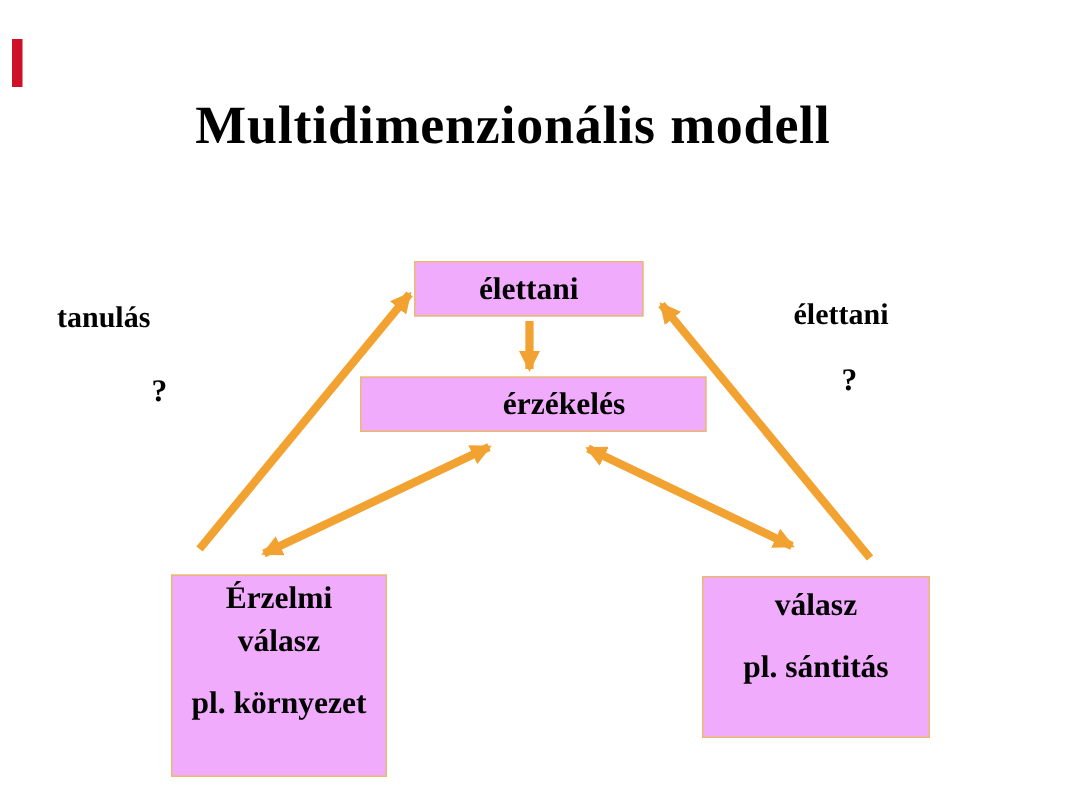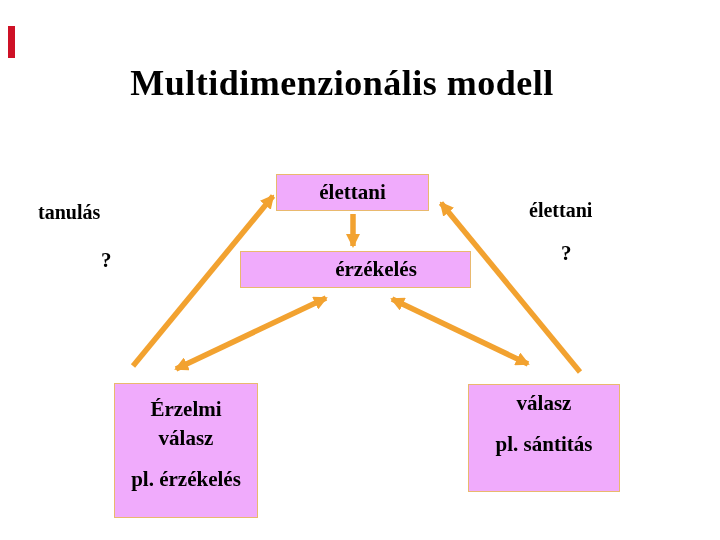--- a/index.html
+++ b/index.html
@@ -50,21 +50,21 @@
   }
   .label-box {
     font-size: 21px;
     display: flex;
     align-items: center;
     justify-content: center;
   }
   .top-box   { left: 276px; top: 174px; width: 153px; height: 37px; }
   .mid-box   { left: 240px; top: 251px; width: 231px; height: 37px; padding-left: 41px; }
 
-  .big-box { font-size: 21px; padding-top: 11px; }
+  .big-box { font-size: 21px; padding-top: 0; }
   .big-box .bl { line-height: 29px; }
   .big-box .example { margin-top: 12px; line-height: 29px; }
   .left-box  { left: 114px; top: 383px; width: 144px; height: 135px; }
   .right-box { left: 468px; top: 384px; width: 152px; height: 108px; padding-top: 4px; }
   .right-box .example { }
 
   .float-label {
     position: absolute;
     font-weight: bold;
     color: var(--text-black, #000);
@@ -110,21 +110,21 @@
     <span>élettani</span>
   </div>
 
   <div class="box label-box mid-box">
     <span>érzékelés</span>
   </div>
 
   <div class="box big-box left-box">
     <div class="bl">Érzelmi</div>
     <div class="bl">válasz</div>
-    <div class="bl example">pl. érzékelés</div>
+    <div class="bl example">pl. környezet</div>
   </div>
 
   <div class="box big-box right-box">
     <div class="bl">válasz</div>
     <div class="bl example">pl. sántitás</div>
   </div>
 
   <span class="float-label lbl-tanulas">tanulás</span>
   <span class="float-label lbl-q-left">?</span>
   <span class="float-label lbl-kornyezet">élettani</span>

